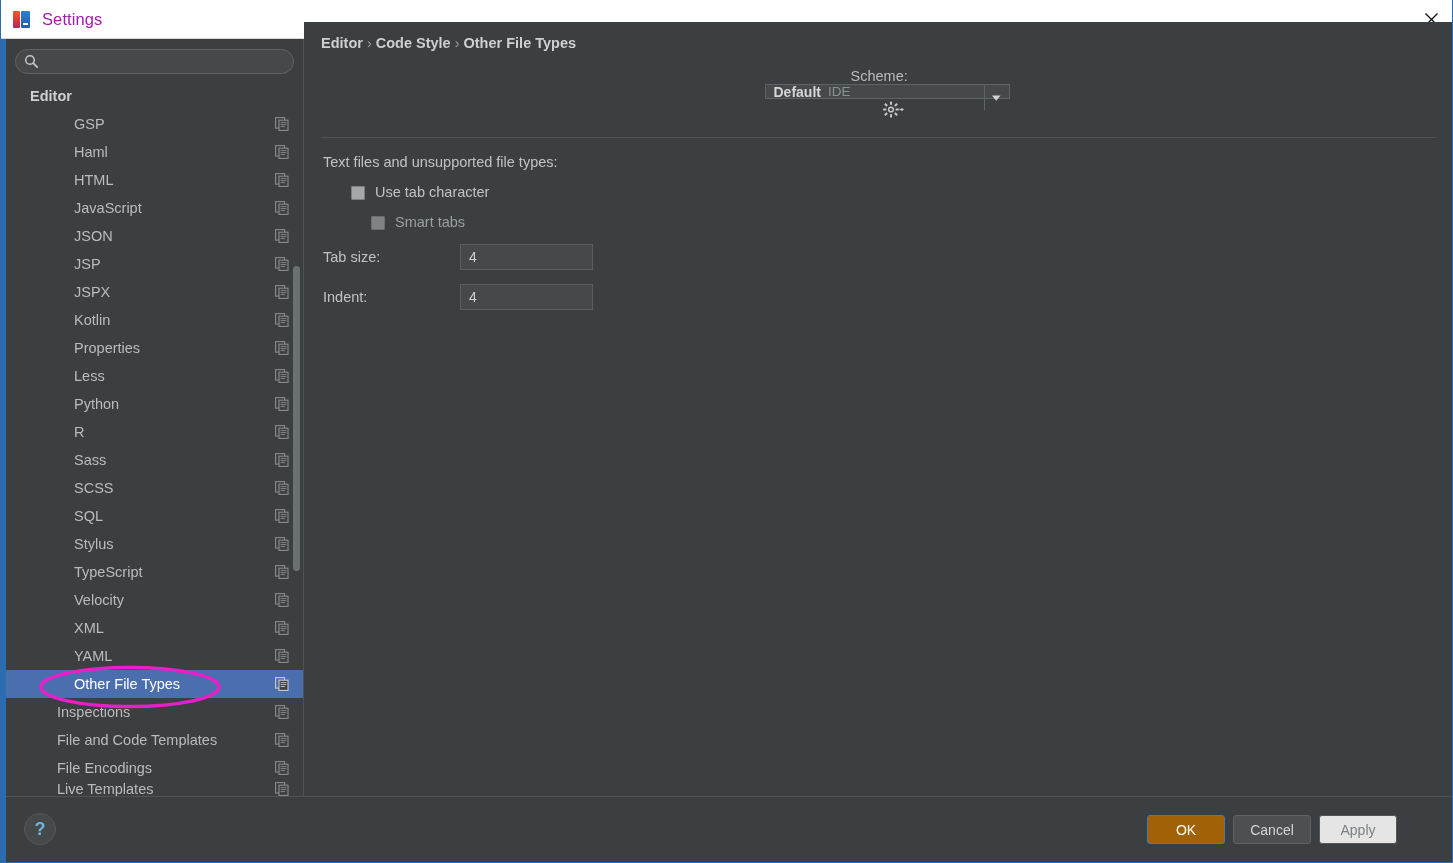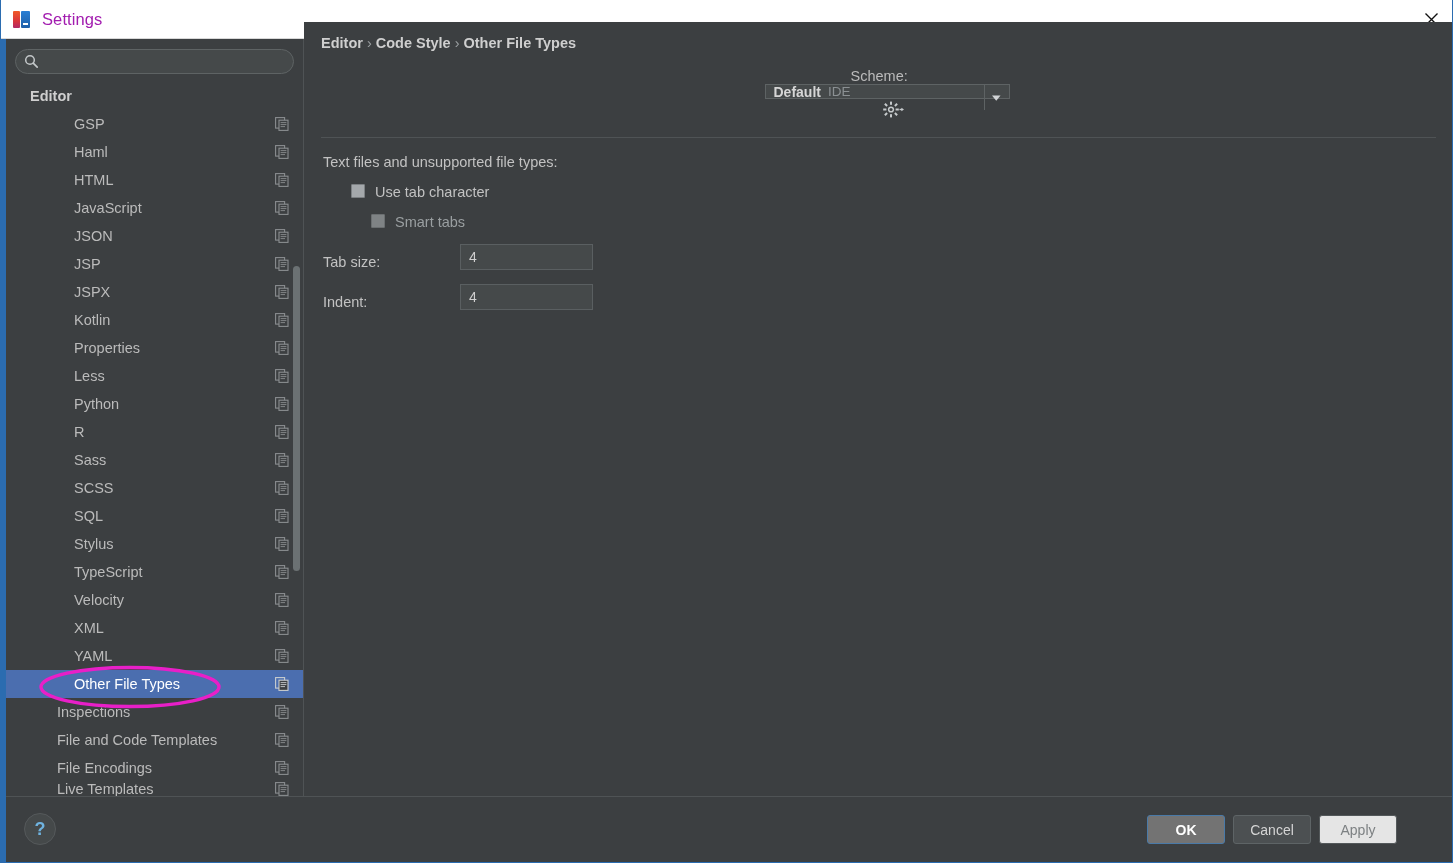--- a/index.html
+++ b/index.html
@@ -269,21 +269,21 @@
   }
 
   .section-title {
     margin: 16px 0 0 19px;
     font-size: 14.5px;
     color: #c2c2c2;
   }
 
   .check-row {
     display: flex;
-    align-items: flex-start;
+    align-items: flex-end;
     margin-top: 14px;
     margin-left: 27px;
     cursor: pointer;
     padding-left: 20px;
   }
   .check-row.indented { margin-left: 47px; }
   .checkbox {
     width: 14px; height: 14px;
     background: #a4a8ab;
     border: 1px solid #7c8083;
@@ -296,21 +296,21 @@
   }
   .check-label {
     font-size: 14.5px;
     color: #c2c2c2;
     margin-left: 10px;
   }
   .check-row.disabled .check-label { color: #9a9fa1; }
 
   .field-row {
     display: flex;
-    align-items: flex-end;
+    align-items: center;
     margin-top: 14px;
     margin-left: 19px;
   }
   .field-label {
     font-size: 14.5px;
     color: #c2c2c2;
     width: 137px;
   }
   .text-input {
     width: 133px;
@@ -368,24 +368,24 @@
     border-radius: 3px;
     font-family: "Liberation Sans", sans-serif;
     font-size: 14px;
     display: flex; align-items: center; justify-content: center;
     cursor: pointer;
     border: 1px solid #5e6466;
     background: #4c5052;
     color: #d4d4d4;
   }
   .btn.primary {
-    background: #737373;
+    background: #a16207;
     border-color: #4a7aa8;
     color: #ffffff;
-    font-weight: bold;
+    font-weight: normal;
   }
   .btn.disabled {
     background: #e5e5e5;
     border-color: #53585a;
     color: #7d8183;
     cursor: default;
   }
 
   
   .annotation {

